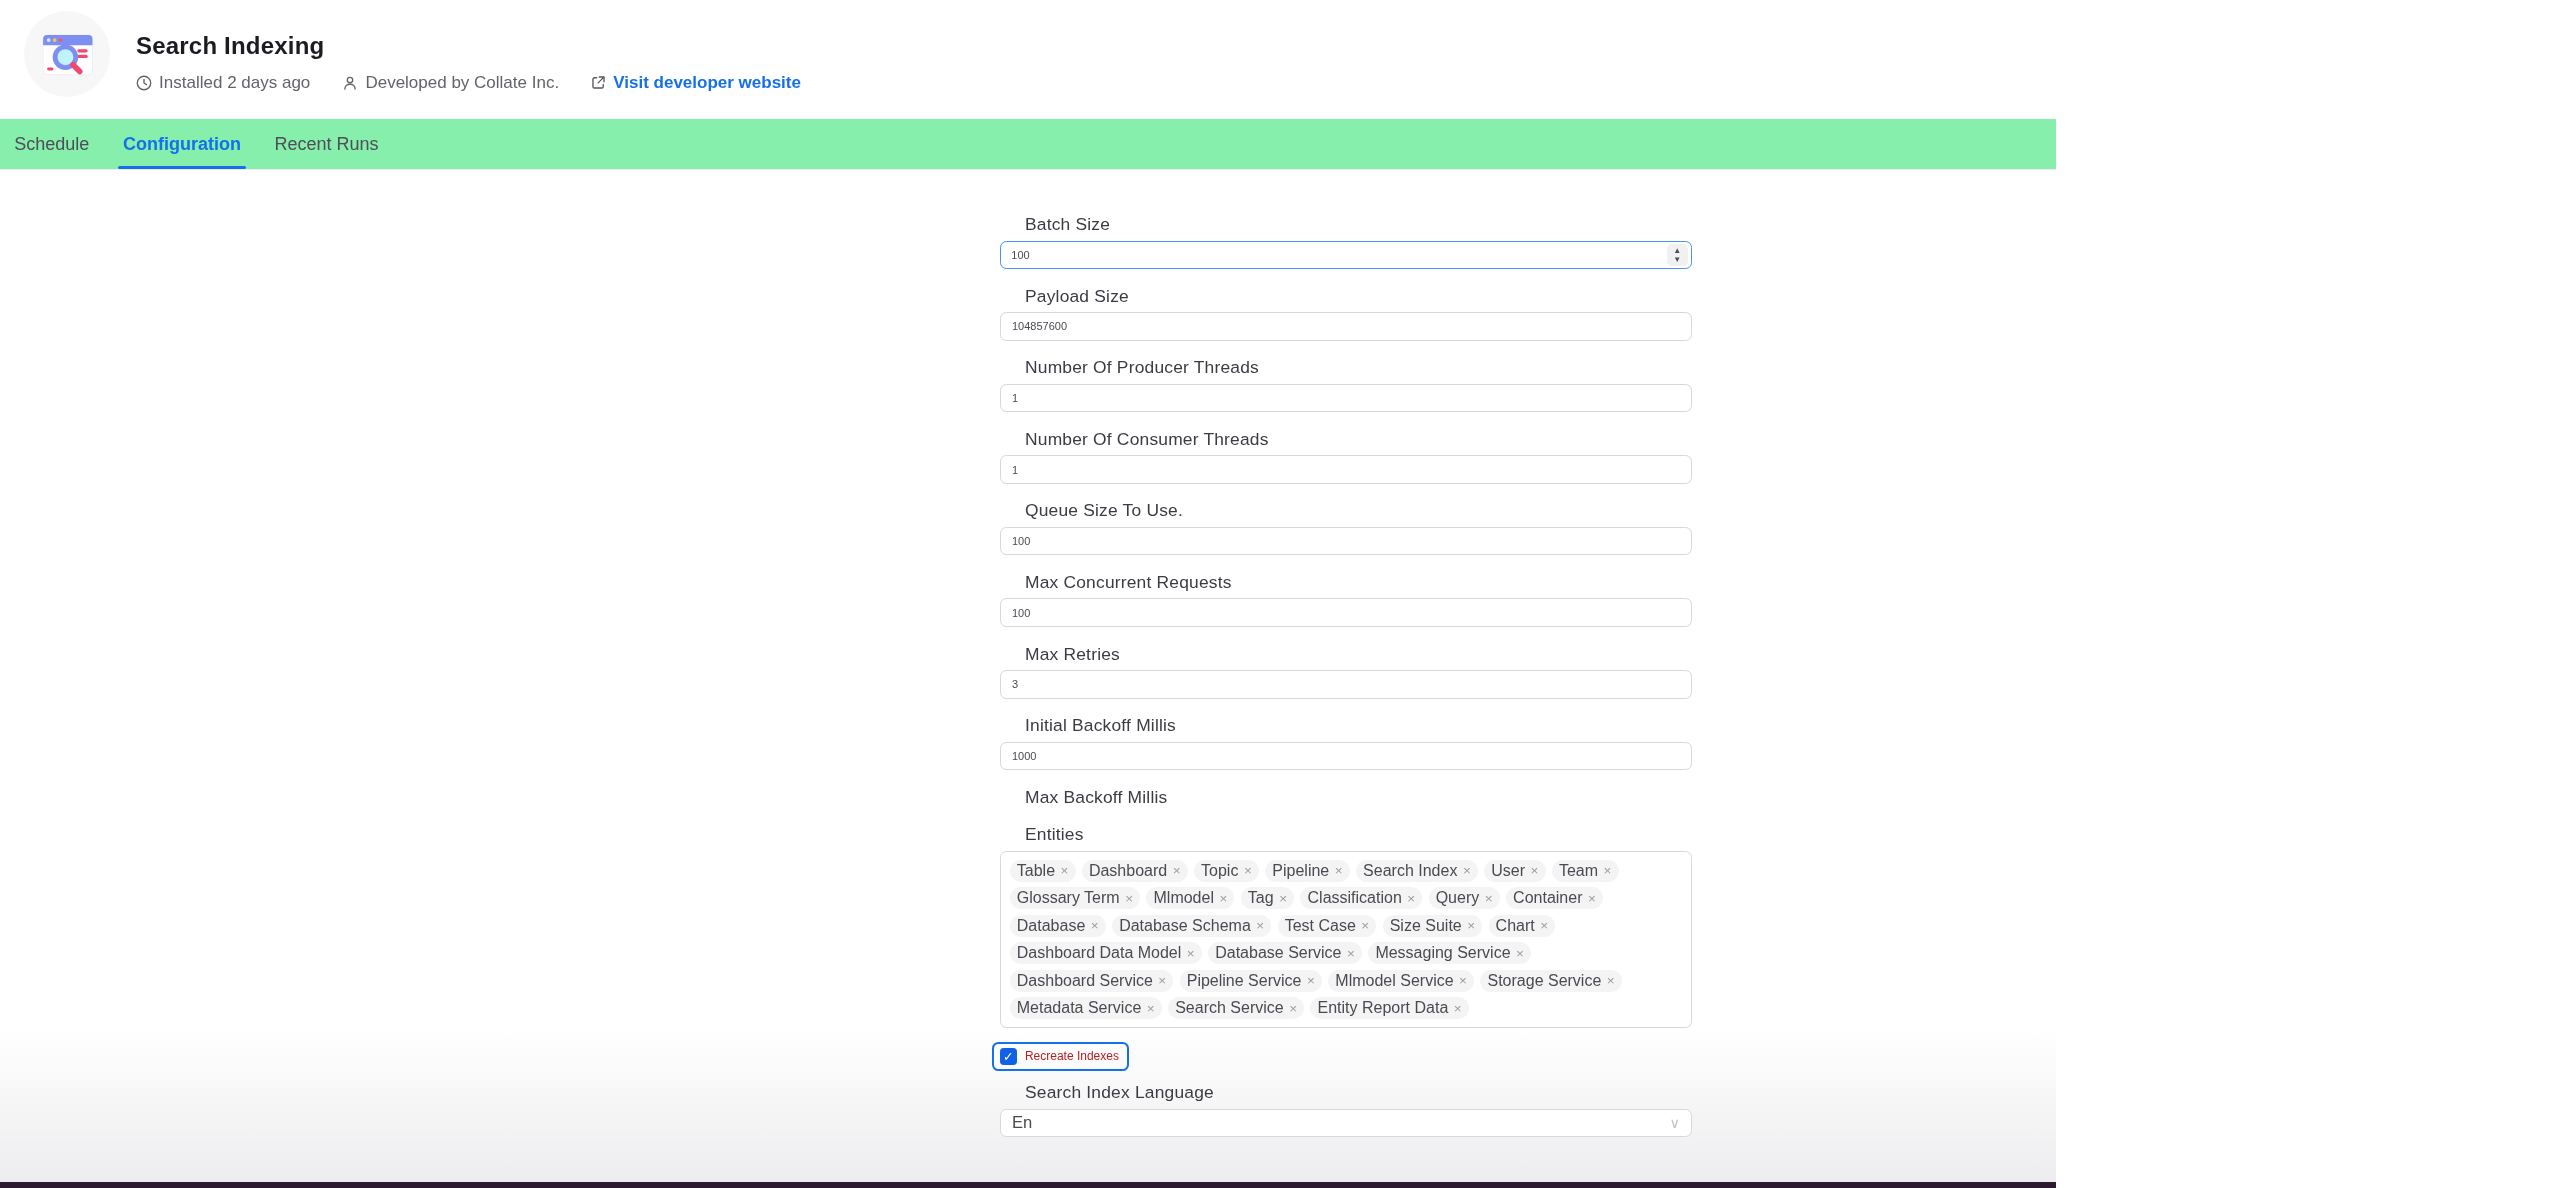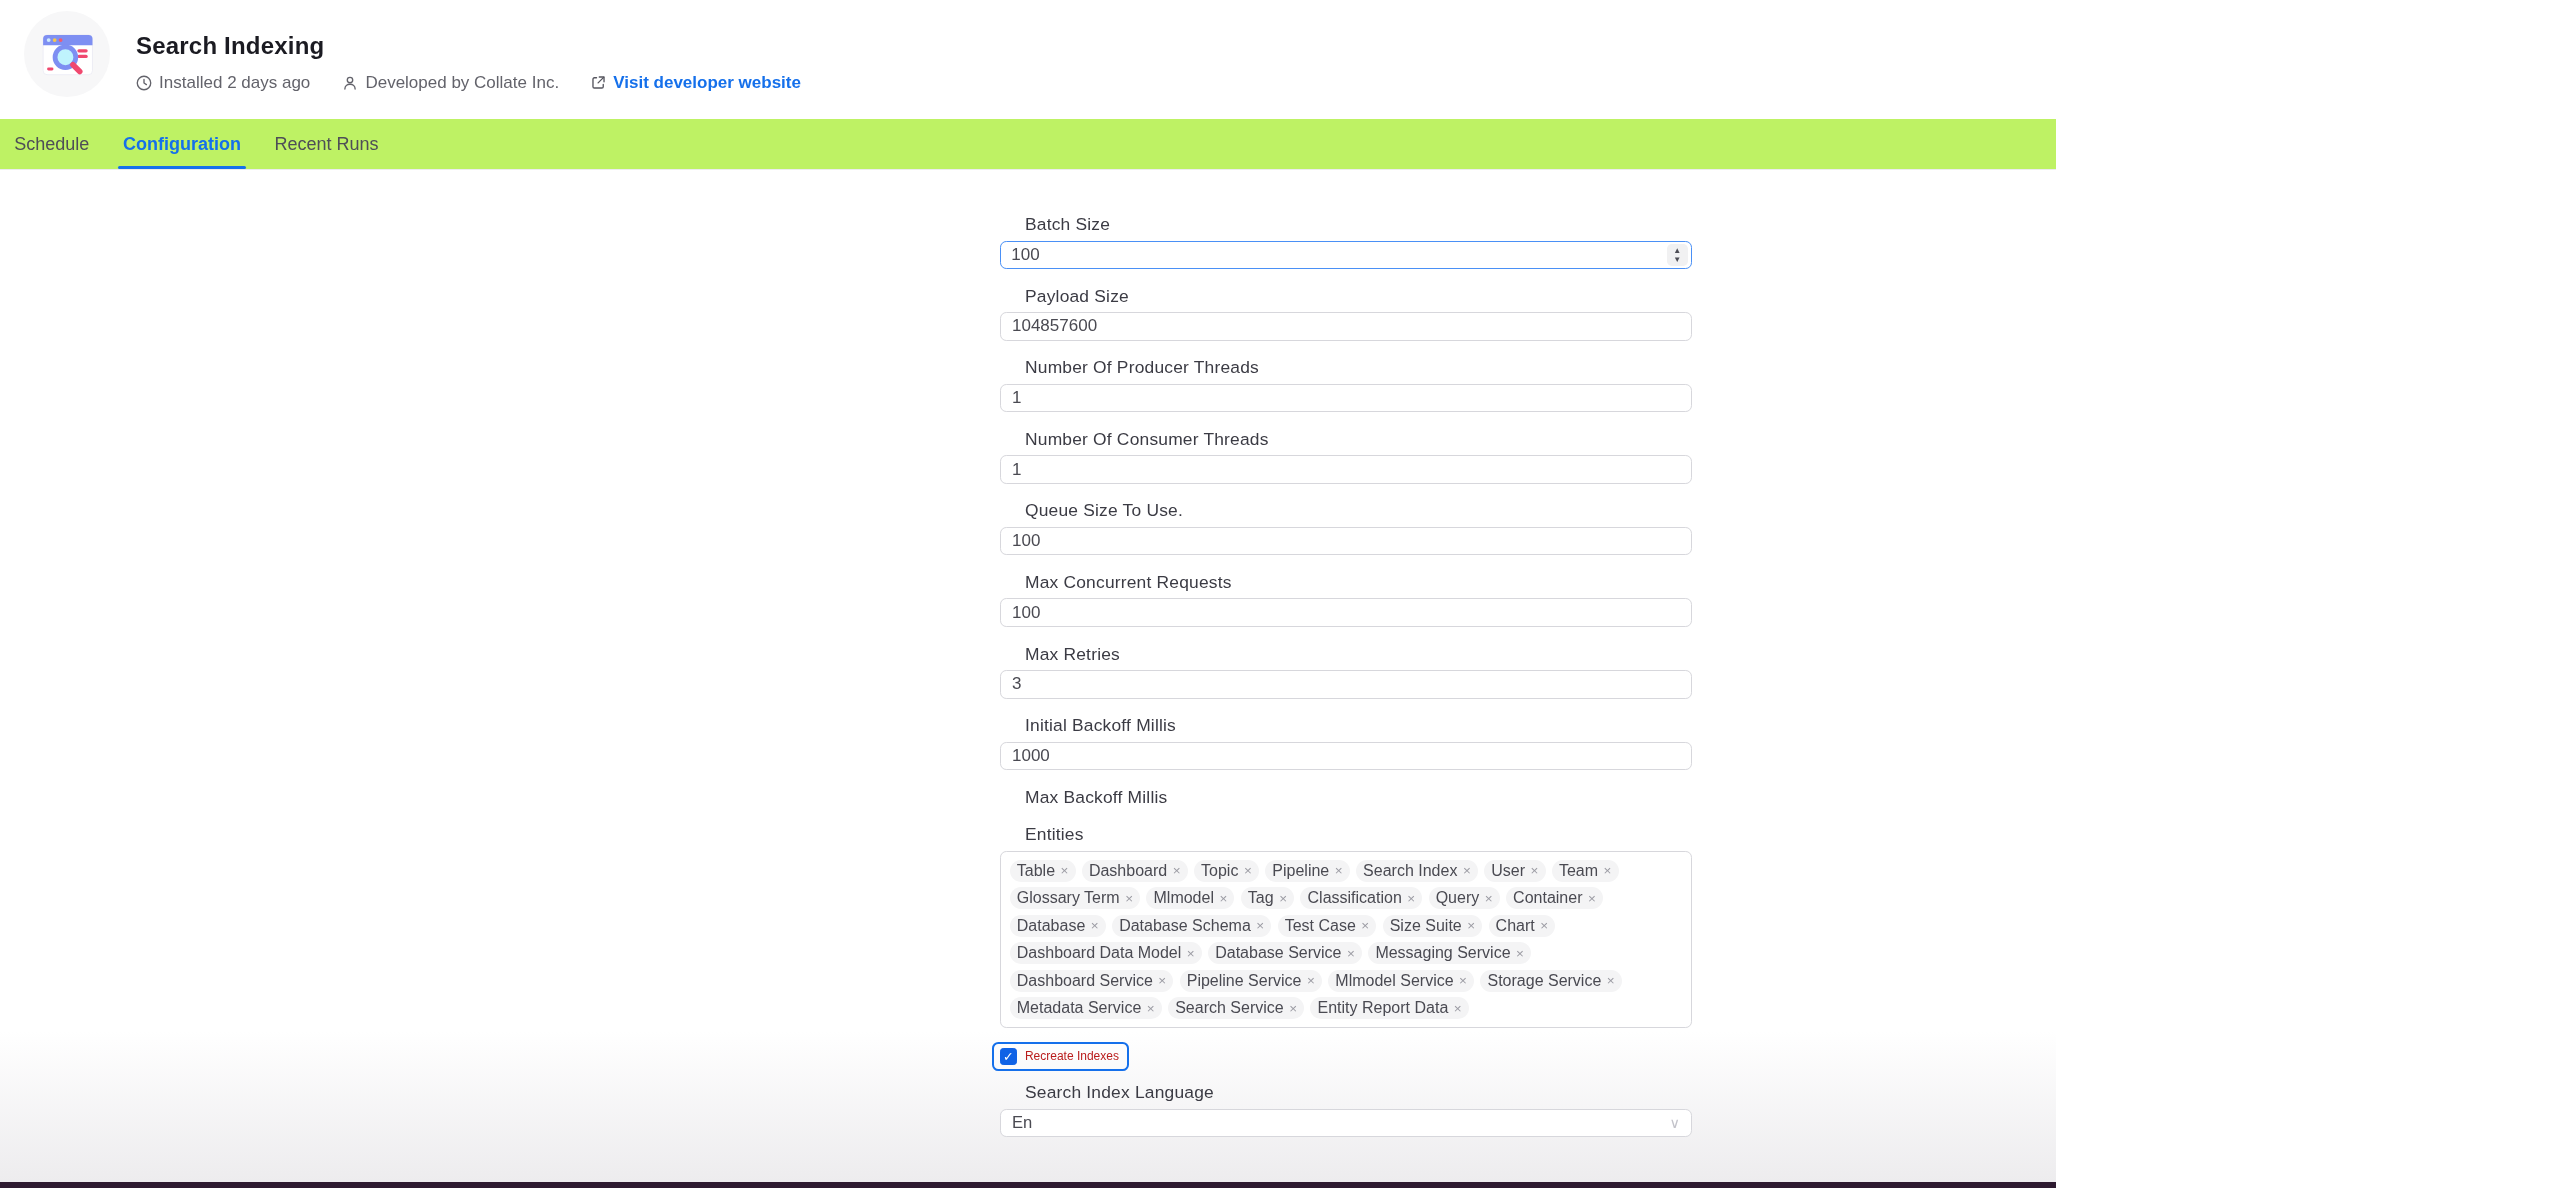--- a/index.html
+++ b/index.html
@@ -12,33 +12,33 @@
   .app-avatar { position:absolute; left:24px; top:11px; width:86px; height:86px; }
   .head-text { position:absolute; left:136px; top:32px; }
   .app-title { font-size:24px; font-weight:700; color:#1b1b22; letter-spacing:0.2px; }
   .meta-row { display:flex; align-items:center; gap:32px; margin-top:12.7px; }
   .meta-item { display:flex; align-items:center; gap:7.1px; font-size:17px; color:#63636b; }
   .meta-item svg { display:block; }
   .dev-link { color:#1570eb; font-weight:700; cursor:pointer; }
 
   
   .tab-bar { display:flex; align-items:flex-end; gap:24px; padding:0 0 0 9.5px; height:51px;
-             border-bottom:0.8px solid #ececee; background:#bef264; }
+             border-bottom:0.8px solid #ececee; background:#86efac; }
   .tab { position:relative; font-size:18px; color:#4e4e57; padding:11px 4.8px 14.3px 4.8px; cursor:pointer; }
   .tab.active { color:#1570eb; font-weight:700; }
   .tab.active::after { content:""; position:absolute; left:0; right:0; bottom:0; height:3.2px;
                        background:#1570eb; border-radius:1.6px; }
 
   
   .form-col { position:relative; z-index:2; margin:44px 0 0 1000px; width:692px; }
   .field { margin-bottom:16.6px; }
   .field-label { font-size:17.4px; color:#3b3b44; margin-bottom:5.5px; letter-spacing:0.2px;margin-left:25px; }
   .input-wrap { position:relative; }
   .input-wrap input { width:100%; height:28.5px; border:0.8px solid #d7d7dc; border-radius:6.3px;
-                      padding:0 11px; font-size:17px; color:#4a4a52; background:#fff; outline:none;
+                      padding:0 11px; font-size:11px; color:#4a4a52; background:#fff; outline:none;
                       font-family:"Liberation Sans", sans-serif; }
   .input-wrap.focused input { border:1.6px solid #4a90f6; padding:0 10.3px; }
   .stepper { position:absolute; top:3.2px; right:4px; bottom:3.2px; width:21.4px; background:#f1f1f2;
              border-radius:4.8px; display:flex; flex-direction:column; align-items:center;
              justify-content:center; gap:1.6px; cursor:pointer; }
   .stepper span { font-size:8px; line-height:7.1px; color:#4d4d55; }
 
   
   .entities-box { display:flex; flex-wrap:wrap; gap:5.5px 6.3px; border:0.8px solid #d7d7dc;
                   border-radius:6.3px; padding:8px 8.7px; min-height:166px; align-content:flex-start; }

